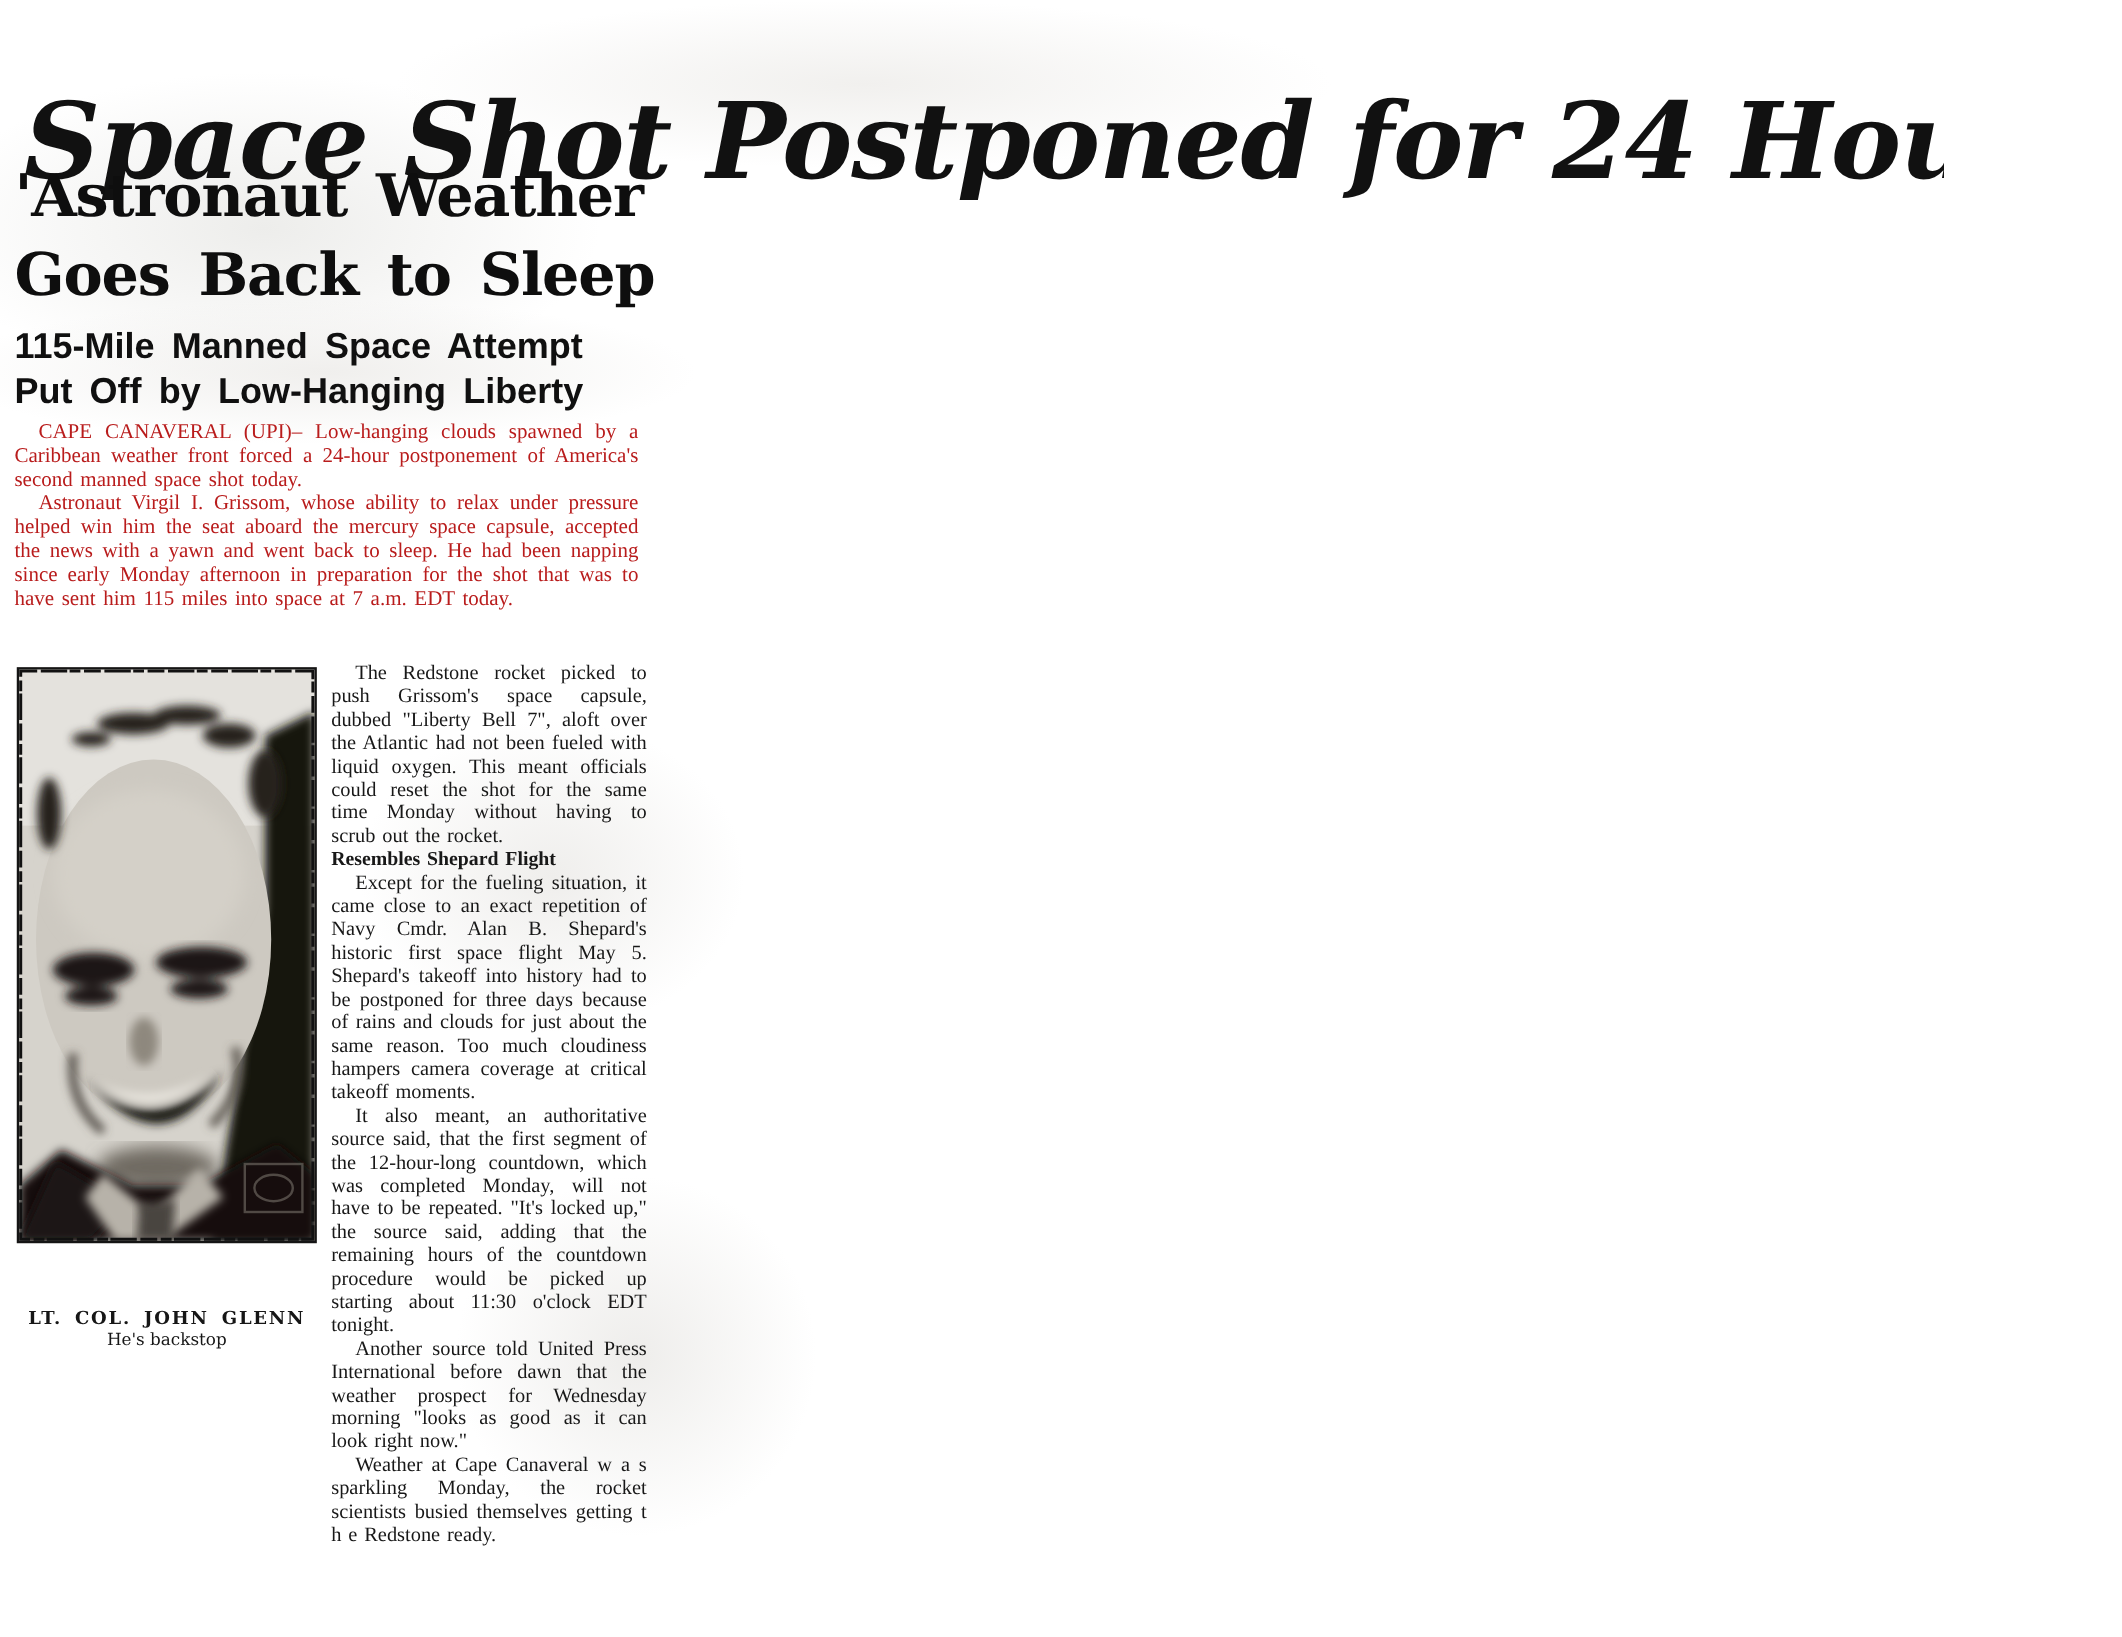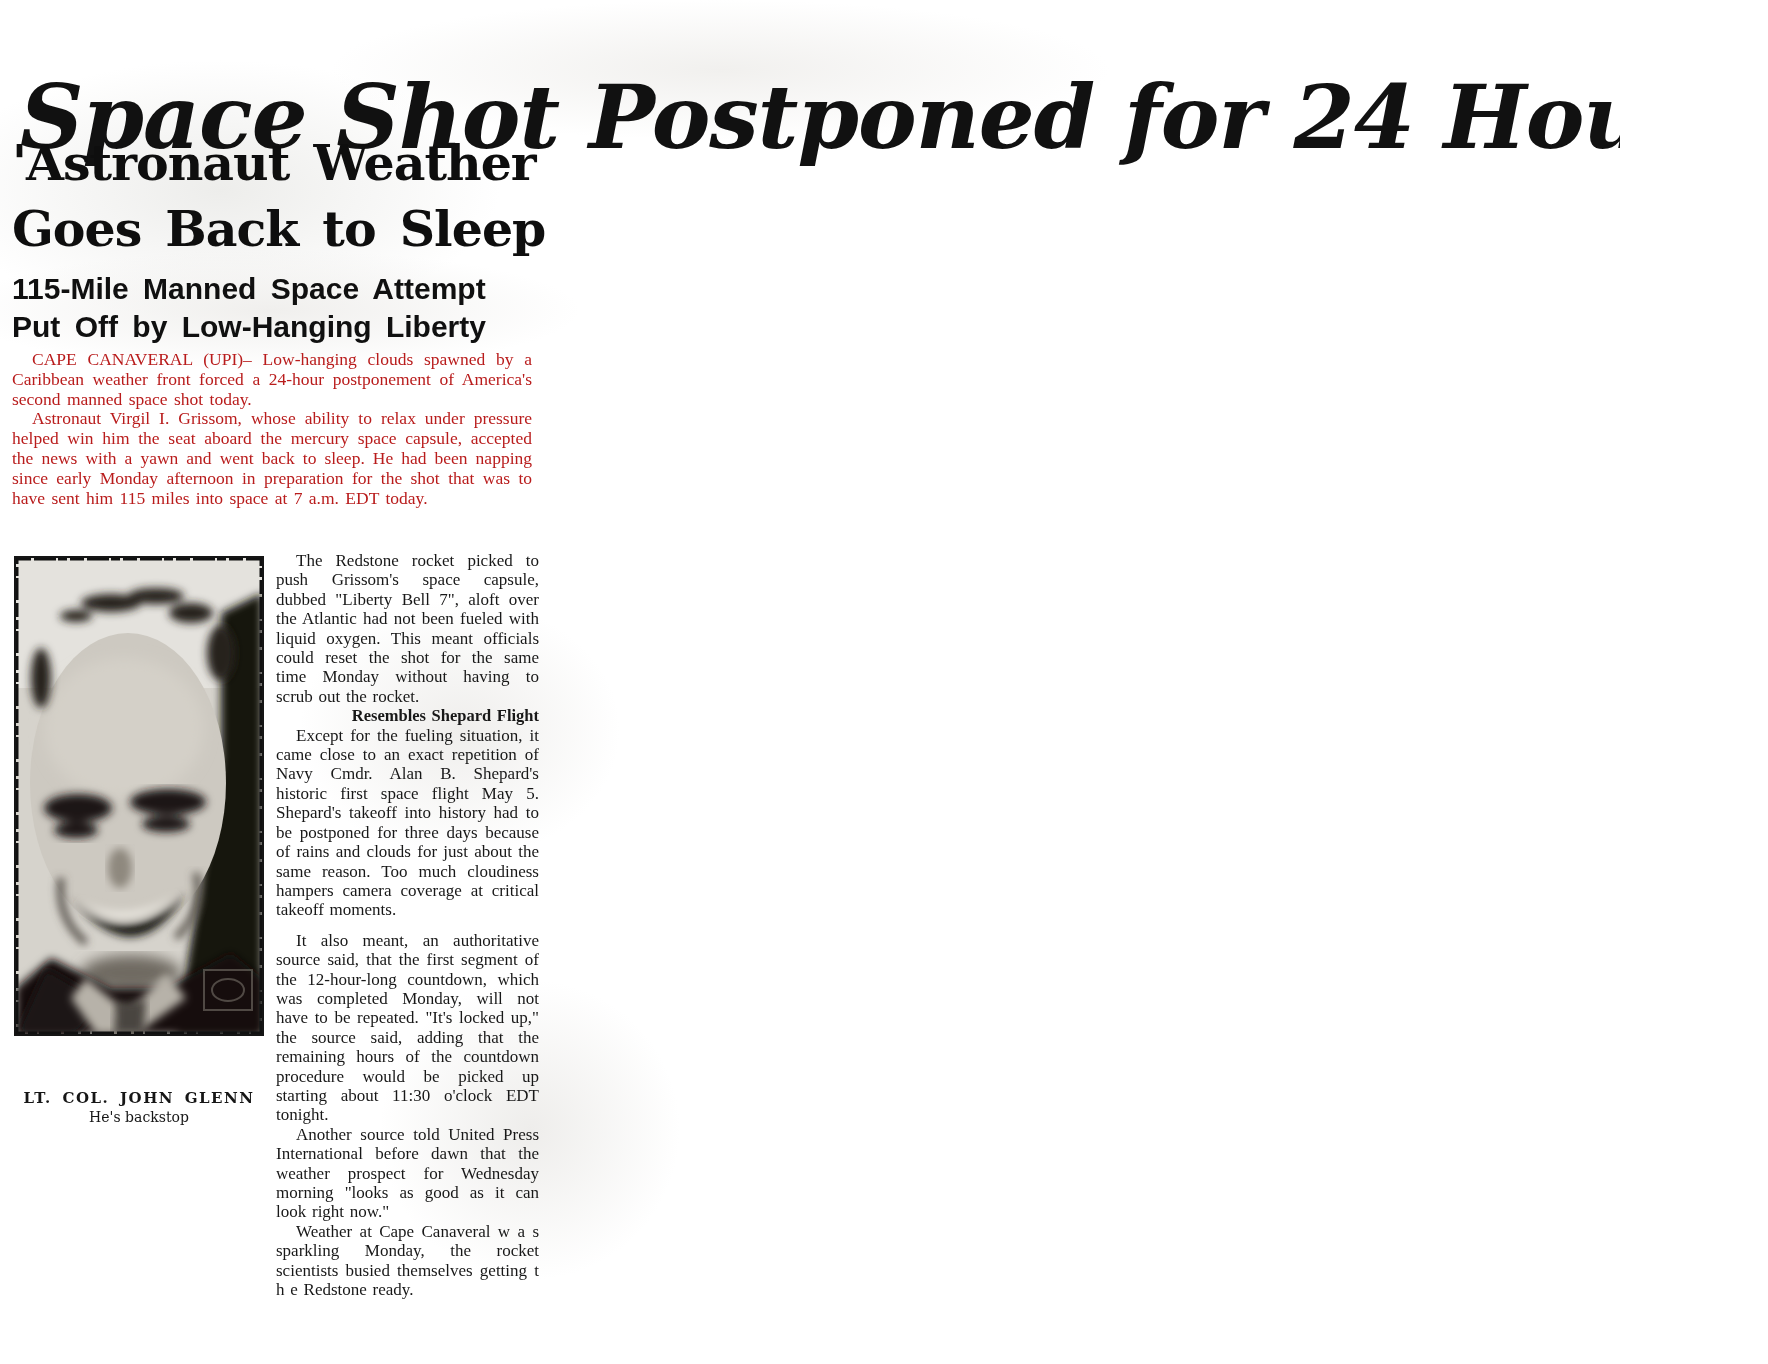--- a/index.html
+++ b/index.html
@@ -55,23 +55,23 @@
     font-family:"DejaVu Serif", serif;color:#161616;margin-top:36px;
   }
   .caption .cap1{font-weight:bold;font-size:15px;letter-spacing:1.5px;word-spacing:4px;}
   .caption .cap2{font-weight:normal;font-size:14px;margin-top:2px;}
   .column{
     position:absolute;left:276px;top:551px;width:263px;
     font-size:17px;line-height:19.4px;
     text-align:justify;word-spacing:1.5px;color:#181818;
   }
   .column p{margin:0;text-indent:20px;}
-  .column p.gap{margin-top:11px;}
+  .column p.gap{margin-top:0;}
   .col-subhead{
-    text-align:right;font-weight:bold;font-size:16.5px;
+    text-align:left;font-weight:bold;font-size:16.5px;
     margin:3px 0 2px 0;text-indent:0 !important;
   }
 </style>
 </head>
 <body>
 
 <div class="page">
 
   <div class="texture tx1"></div>
   <div class="texture tx2"></div>

